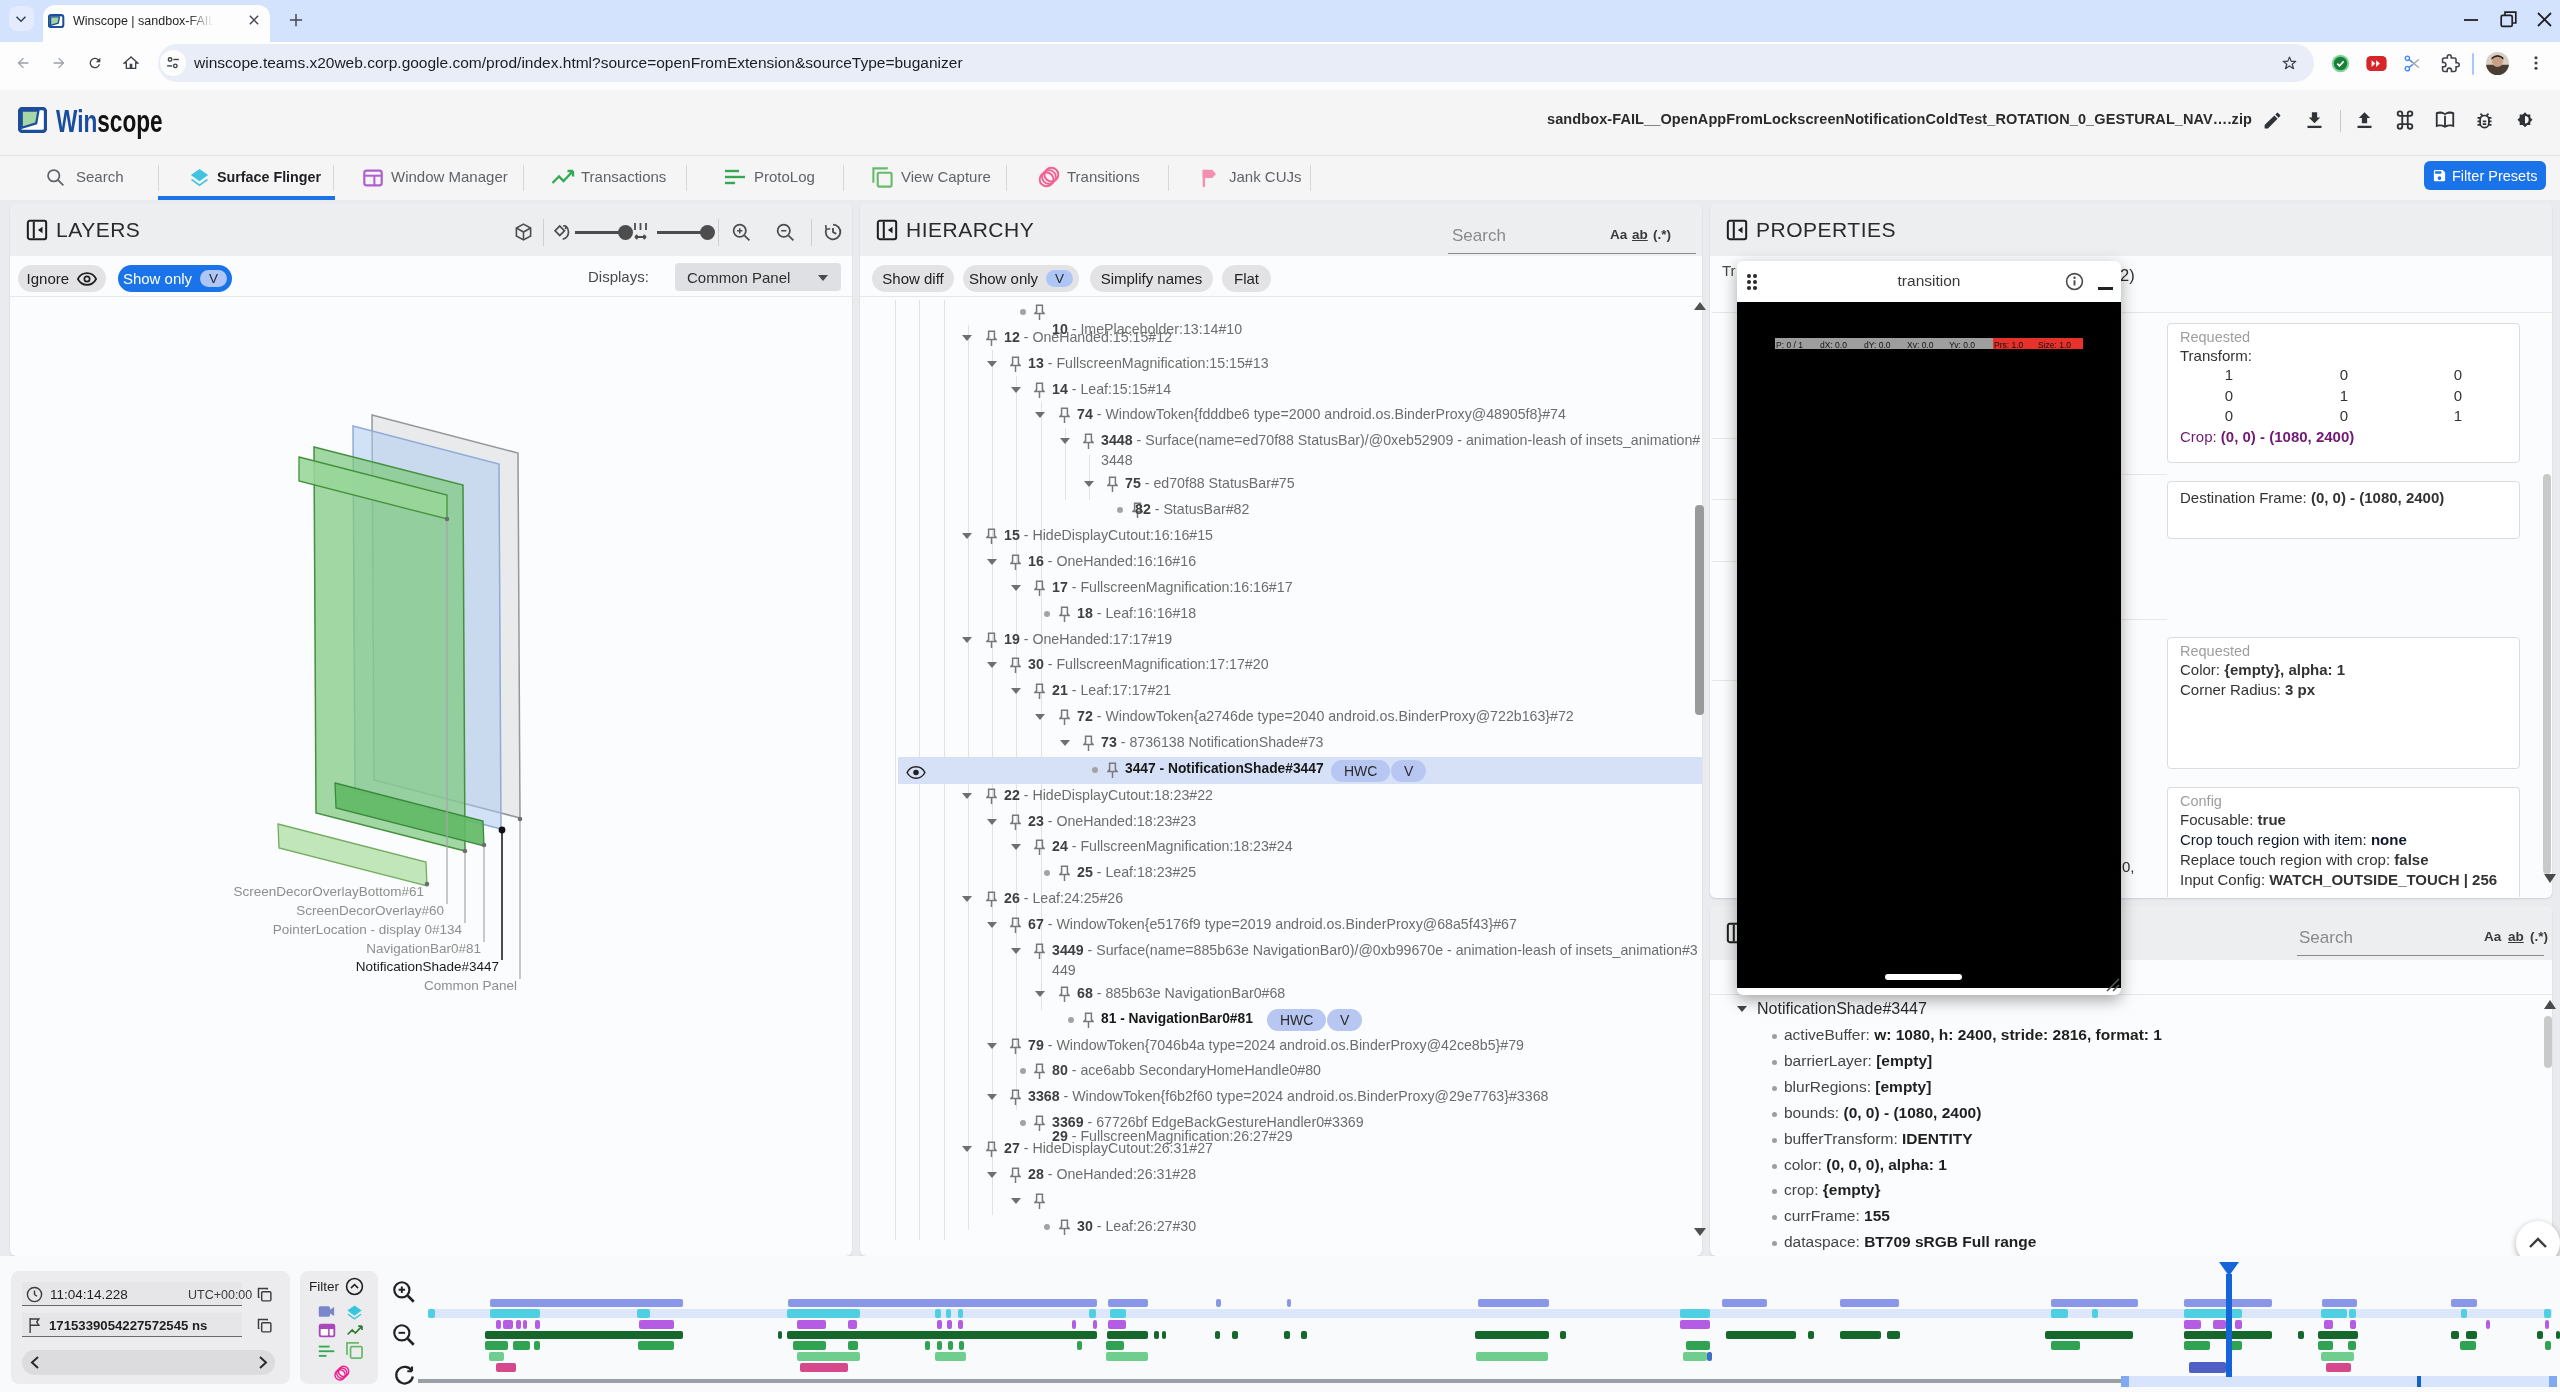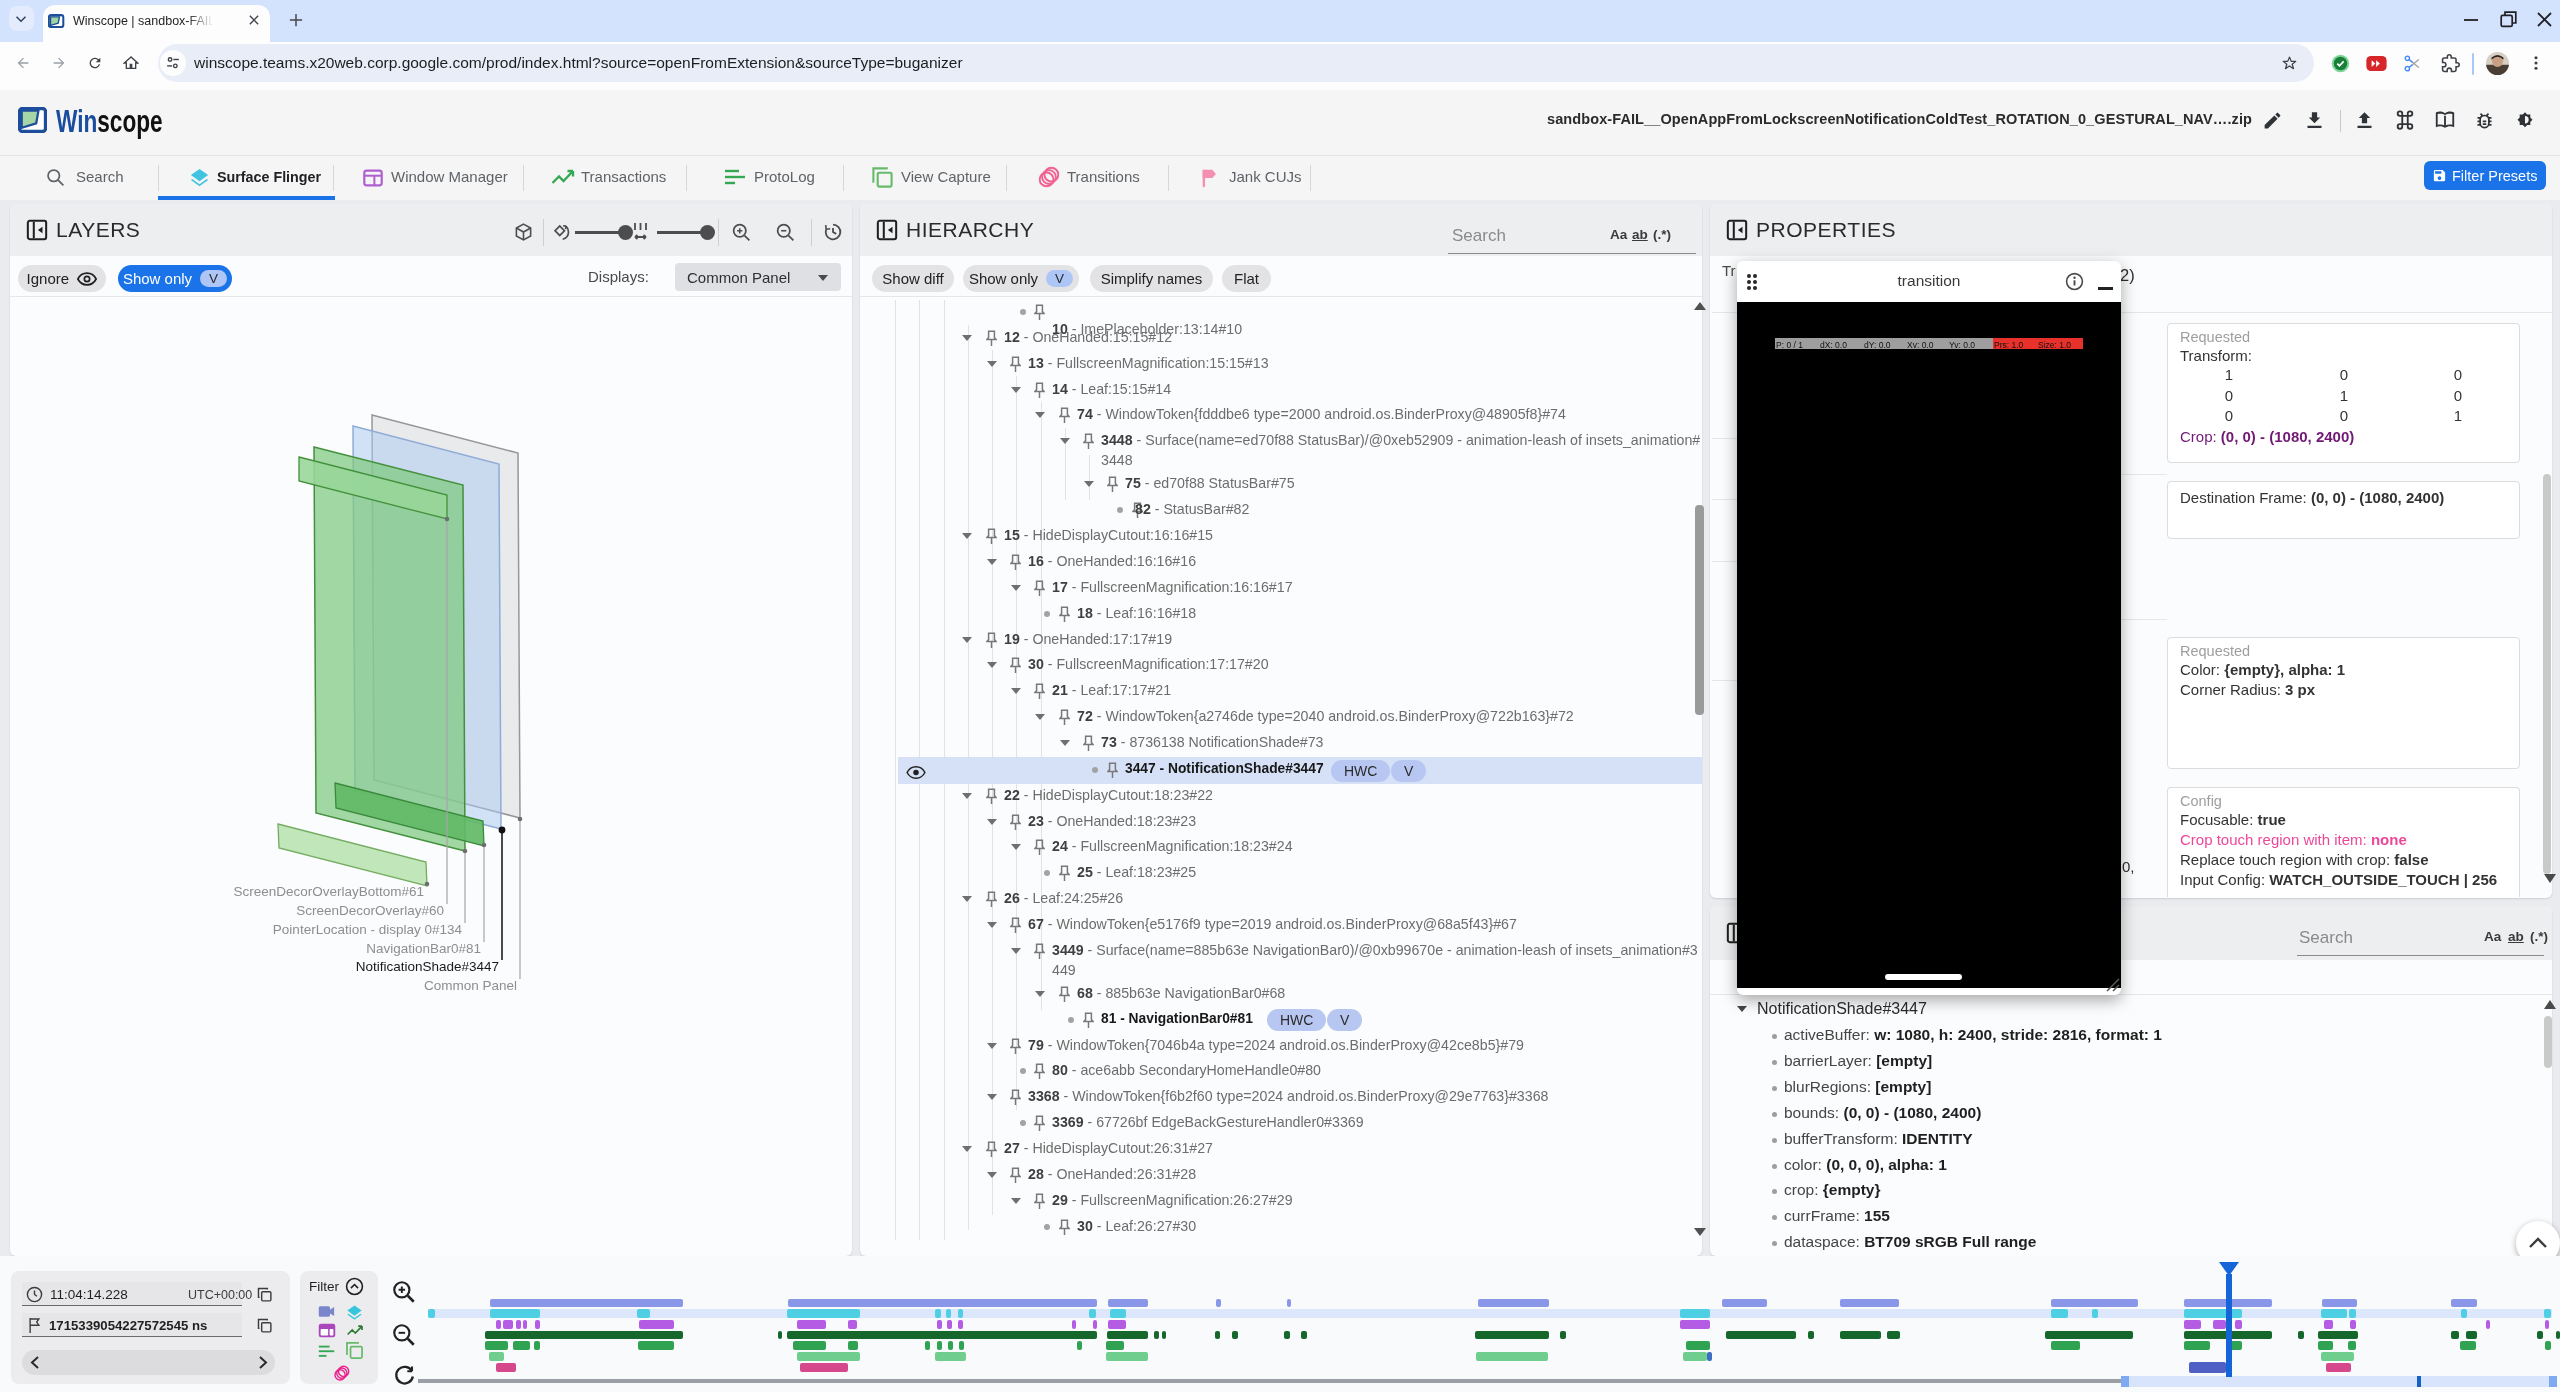--- a/index.html
+++ b/index.html
@@ -606,21 +606,21 @@
     </g>
   </svg>
 <div class="trow" style="left:1028px;top:1166px;"><b>28</b> - OneHanded:26:31#28</div>
 <div class="arr" style="left:1011px;top:1198px;"></div>
 <svg class="ab" style="left:1034px;top:1193px" width="11" height="17" viewBox="0 0 11 17">
     <g fill="none" stroke="#787878" stroke-width="1.5">
       <path d="M2.6 1.2 L8.4 1.2 L8.4 7.6 L10 9.4 L1 9.4 L2.6 7.6 Z"></path>
       <path d="M5.5 9.4 L5.5 16"></path>
     </g>
   </svg>
-<div class="trow" style="left:1052px;top:1192px;"><b>29</b> - FullscreenMagnification:26:27#29</div>
+<div class="trow" style="left:1052px;top:1128px;"><b>29</b> - FullscreenMagnification:26:27#29</div>
 <div class="blt" style="left:1044px;top:1224px;"></div>
 <svg class="ab" style="left:1059px;top:1219px" width="11" height="17" viewBox="0 0 11 17">
     <g fill="none" stroke="#787878" stroke-width="1.5">
       <path d="M2.6 1.2 L8.4 1.2 L8.4 7.6 L10 9.4 L1 9.4 L2.6 7.6 Z"></path>
       <path d="M5.5 9.4 L5.5 16"></path>
     </g>
   </svg>
 <div class="trow" style="left:1077px;top:1218px;"><b>30</b> - Leaf:26:27#30</div>
 <div class="ab" style="left:1694px;top:302px;width:0;height:0;border-left:6px solid transparent;border-right:6px solid transparent;border-bottom:8px solid #505050;"></div>
 <div class="ab" style="left:1694px;top:1228px;width:0;height:0;border-left:6px solid transparent;border-right:6px solid transparent;border-top:8px solid #505050;"></div>
@@ -677,21 +677,21 @@
 <div class="ab" style="left:2180px;top:428px;font-size:15px;color:#701a75;">Crop: <b>(0, 0) - (1080, 2400)</b></div>
 <div class="pbox" style="left:2167px;top:481px;width:353px;height:58px;"></div>
 <div class="ab" style="left:2180px;top:489px;font-size:15px;color:#333;">Destination Frame: <b>(0, 0) - (1080, 2400)</b></div>
 <div class="pbox" style="left:2167px;top:637px;width:353px;height:132px;"></div>
 <div class="ab lab" style="left:2180px;top:643px;font-size:14.5px;color:#9e9e9e;">Requested</div>
 <div class="ab" style="left:2180px;top:661px;font-size:15px;color:#333;">Color: <b>{empty}, alpha: 1</b></div>
 <div class="ab" style="left:2180px;top:681px;font-size:15px;color:#333;">Corner Radius: <b>3 px</b></div>
 <div class="pbox" style="left:2167px;top:787px;width:353px;height:110px;border-bottom:none;border-radius:4px 4px 0 0;"></div>
 <div class="ab lab" style="left:2180px;top:793px;font-size:14.5px;color:#9e9e9e;">Config</div>
 <div class="ab" style="left:2180px;top:811px;font-size:15px;color:#333;">Focusable: <b>true</b></div>
-<div class="ab" style="left:2180px;top:831px;font-size:15px;color:#ec4899;">Crop touch region with item: <b>none</b></div>
+<div class="ab" style="left:2180px;top:831px;font-size:15px;color:#0f172a;">Crop touch region with item: <b>none</b></div>
 <div class="ab" style="left:2180px;top:851px;font-size:15px;color:#333;">Replace touch region with crop: <b>false</b></div>
 <div class="ab" style="left:2180px;top:871px;font-size:15px;color:#333;">Input Config: <b>WATCH_OUTSIDE_TOUCH | 256</b></div>
 <div class="ab" style="left:2543px;top:474px;width:8px;height:400px;background:#c9c9c9;border-radius:4px;"></div>
 <div class="ab" style="left:2544px;top:874px;width:0;height:0;border-left:6px solid transparent;border-right:6px solid transparent;border-top:9px solid #4a4a4a;"></div>
 <div class="panel" style="left:1710px;top:906px;width:842px;height:350px;"></div>
 <div class="ab" style="left:1710px;top:906px;width:842px;height:54px;background:#eceef0;border-radius:6px 6px 0 0;"></div>
 <svg class="ab" style="left:1726px;top:922px" width="22" height="22" viewBox="0 0 24 24">
     <rect x="2" y="2" width="20" height="20" rx="2" fill="none" stroke="#1f1f1f" stroke-width="2.2"></rect>
     <path d="M8.5 3 L8.5 21" stroke="#1f1f1f" stroke-width="2.2"></path>
     <path d="M18 8.5 L13 12 L18 15.5 Z" fill="#1f1f1f"></path>

